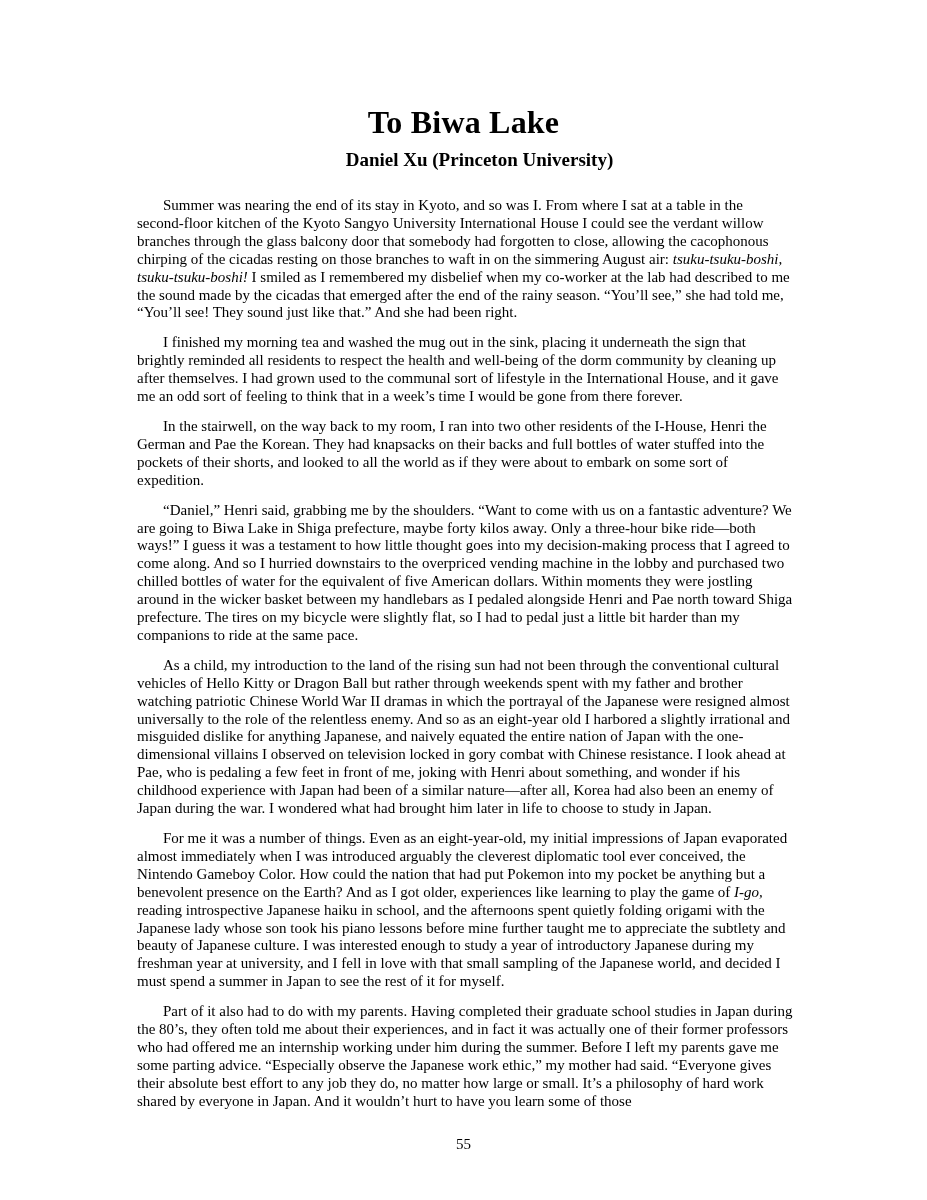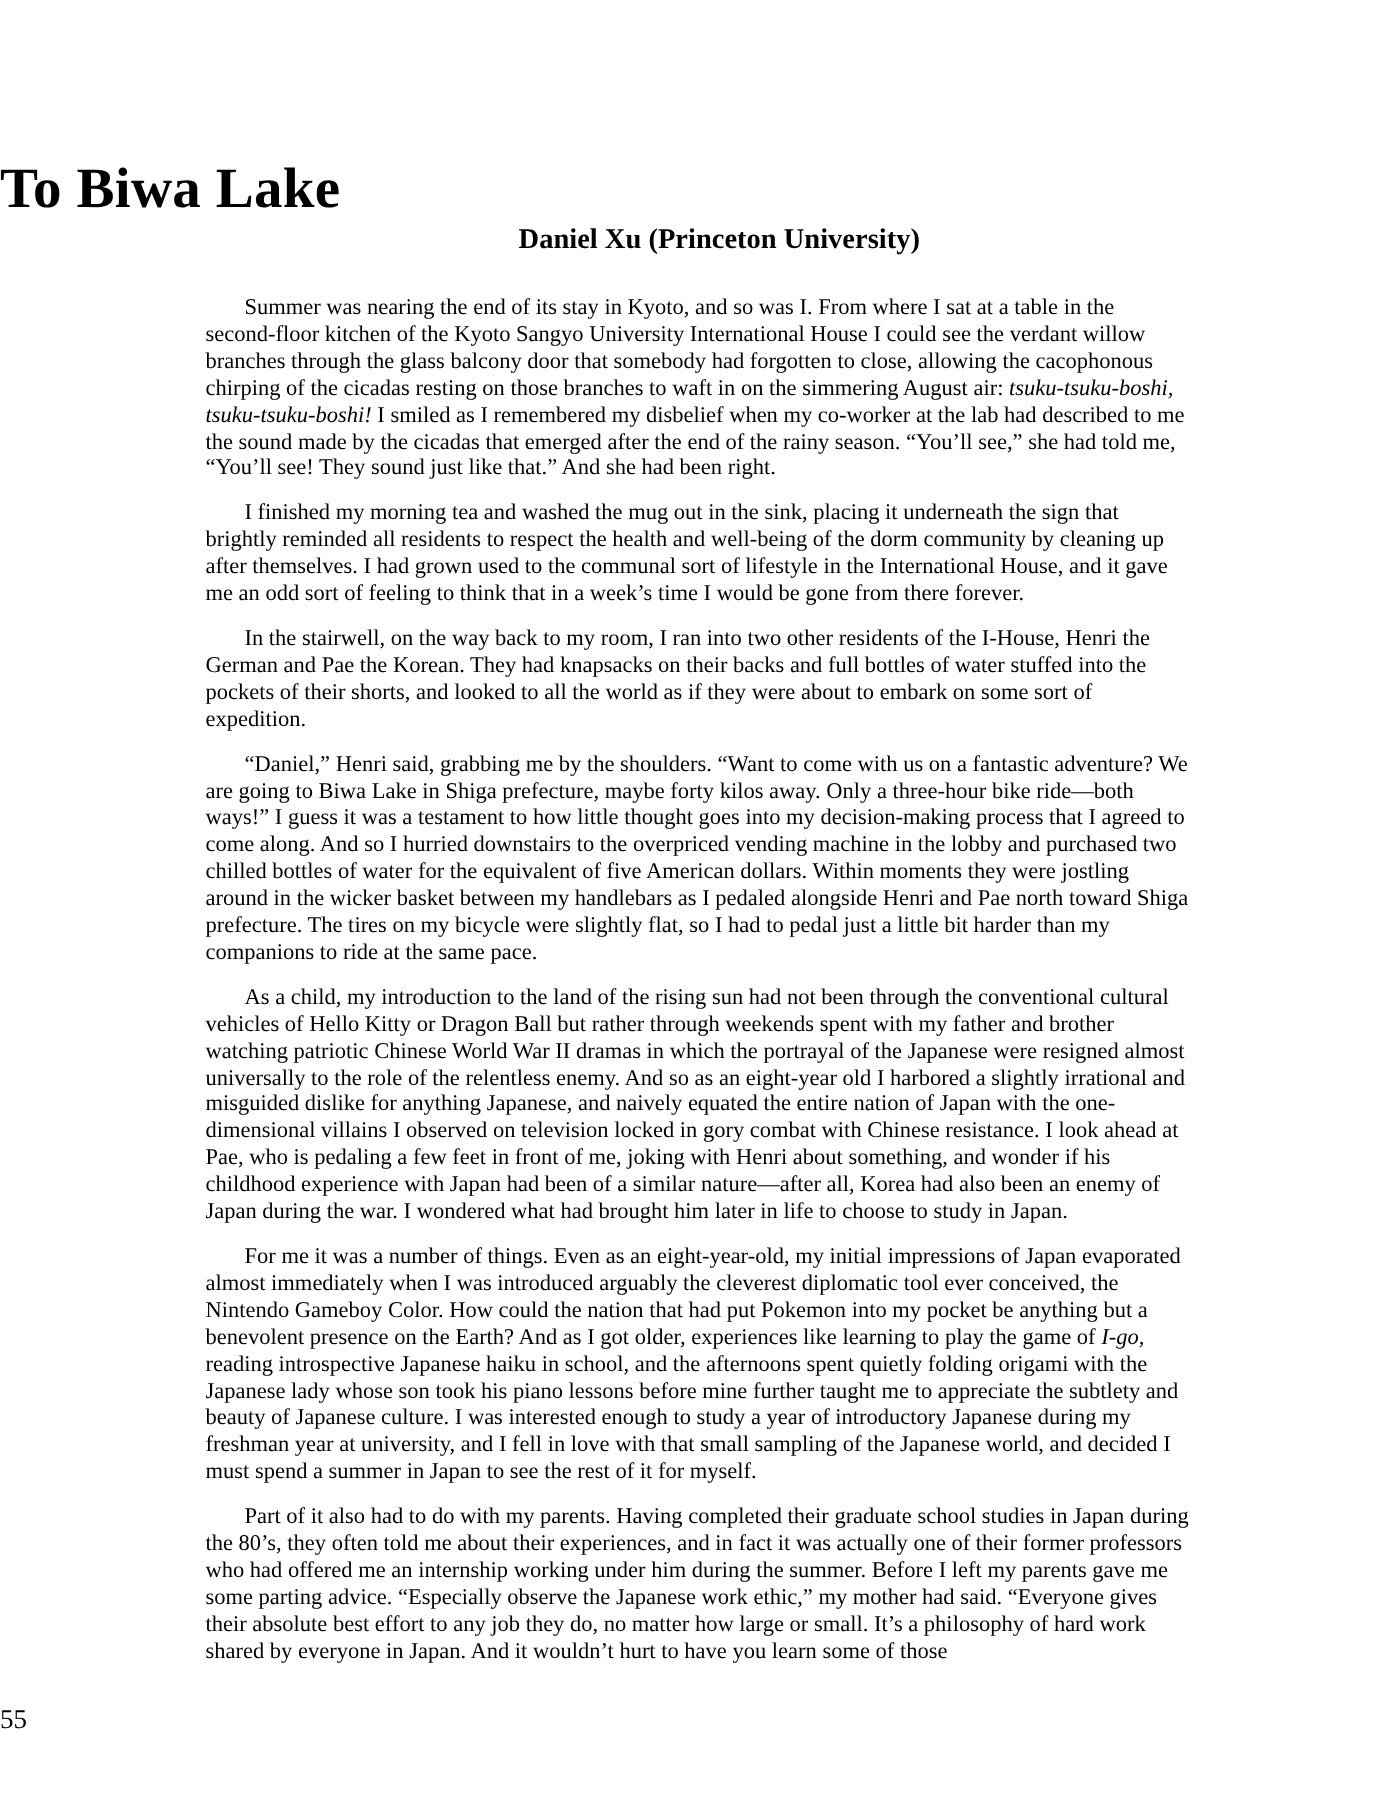--- a/index.html
+++ b/index.html
@@ -15,21 +15,22 @@
     color: #000000;
     font-family: "Liberation Serif", "DejaVu Serif", serif;
     overflow: hidden;
   }
   .title {
     position: absolute;
     top: 104px;
     left: 0;
     width: 100%;
     margin: 0;
-    font-size: 38px;
+    text-align: center;
+    font-size: 32px;
     font-weight: bold;
     letter-spacing: 0.2px;
   }
   .author {
     position: absolute;
     top: 149px;
     left: 16px;
     width: 100%;
     text-align: center;
     font-size: 19px;
@@ -49,21 +50,22 @@
     text-indent: 26px;
   }
   .para em {
     font-style: italic;
   }
   .page-number {
     position: absolute;
     top: 1136px;
     left: 0;
     width: 100%;
-    font-size: 18px;
+    text-align: center;
+    font-size: 15px;
   }
 </style>
 </head>
 <body>
 
 <div class="page">
   <h1 class="title">To Biwa Lake</h1>
   <div class="author">Daniel Xu (Princeton University)</div>
   <div class="body-text">
       <p class="para"><span>Summer was nearing the end of its stay in Kyoto, and so was I. From where I sat at a table in the second-floor kitchen of the Kyoto Sangyo University International House I could see the verdant willow branches through the glass balcony door that somebody had forgotten to close, allowing the cacophonous chirping of the cicadas resting on those branches to waft in on the simmering August air: </span><em>tsuku-tsuku-boshi, tsuku-tsuku-boshi!</em><span> I smiled as I remembered my disbelief when my co-worker at the lab had described to me the sound made by the cicadas that emerged after the end of the rainy season. “You’ll see,” she had told me, “You’ll see! They sound just like that.” And she had been right.</span></p>

